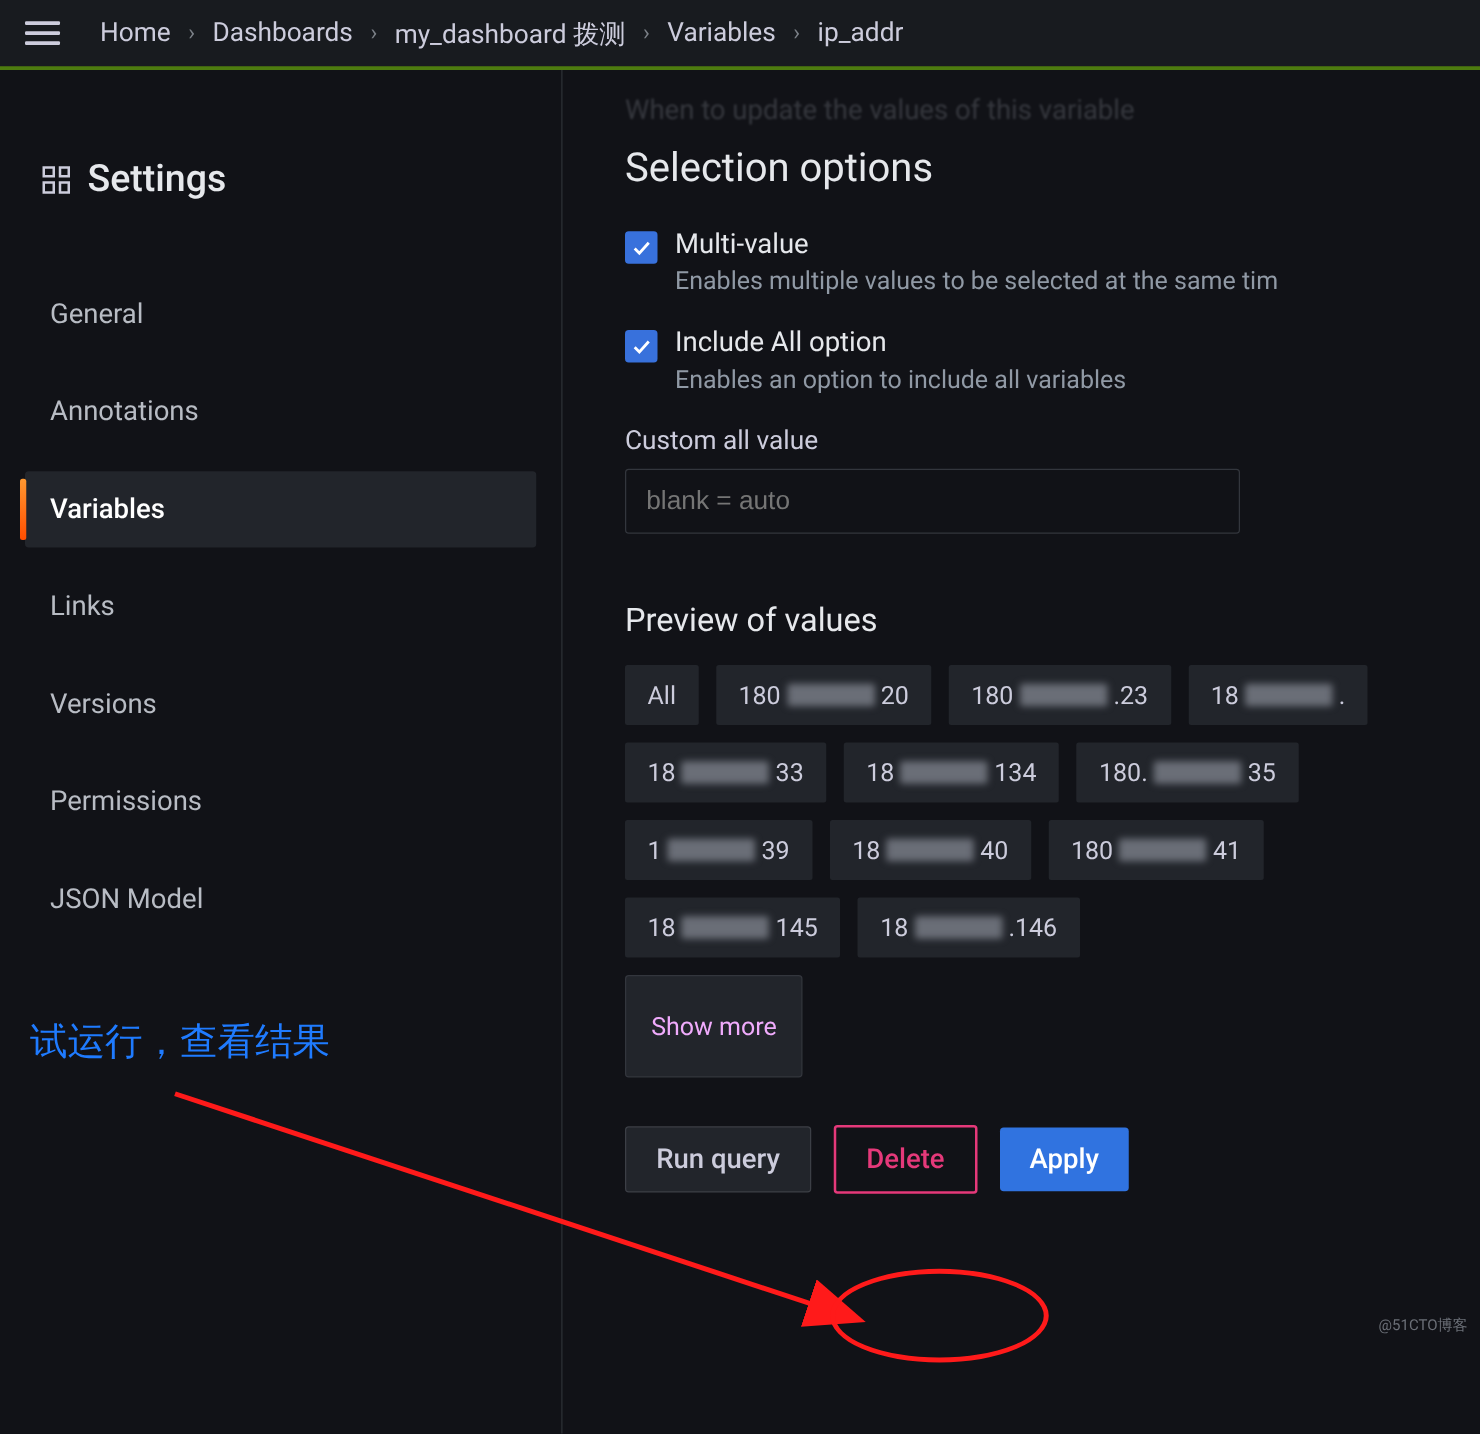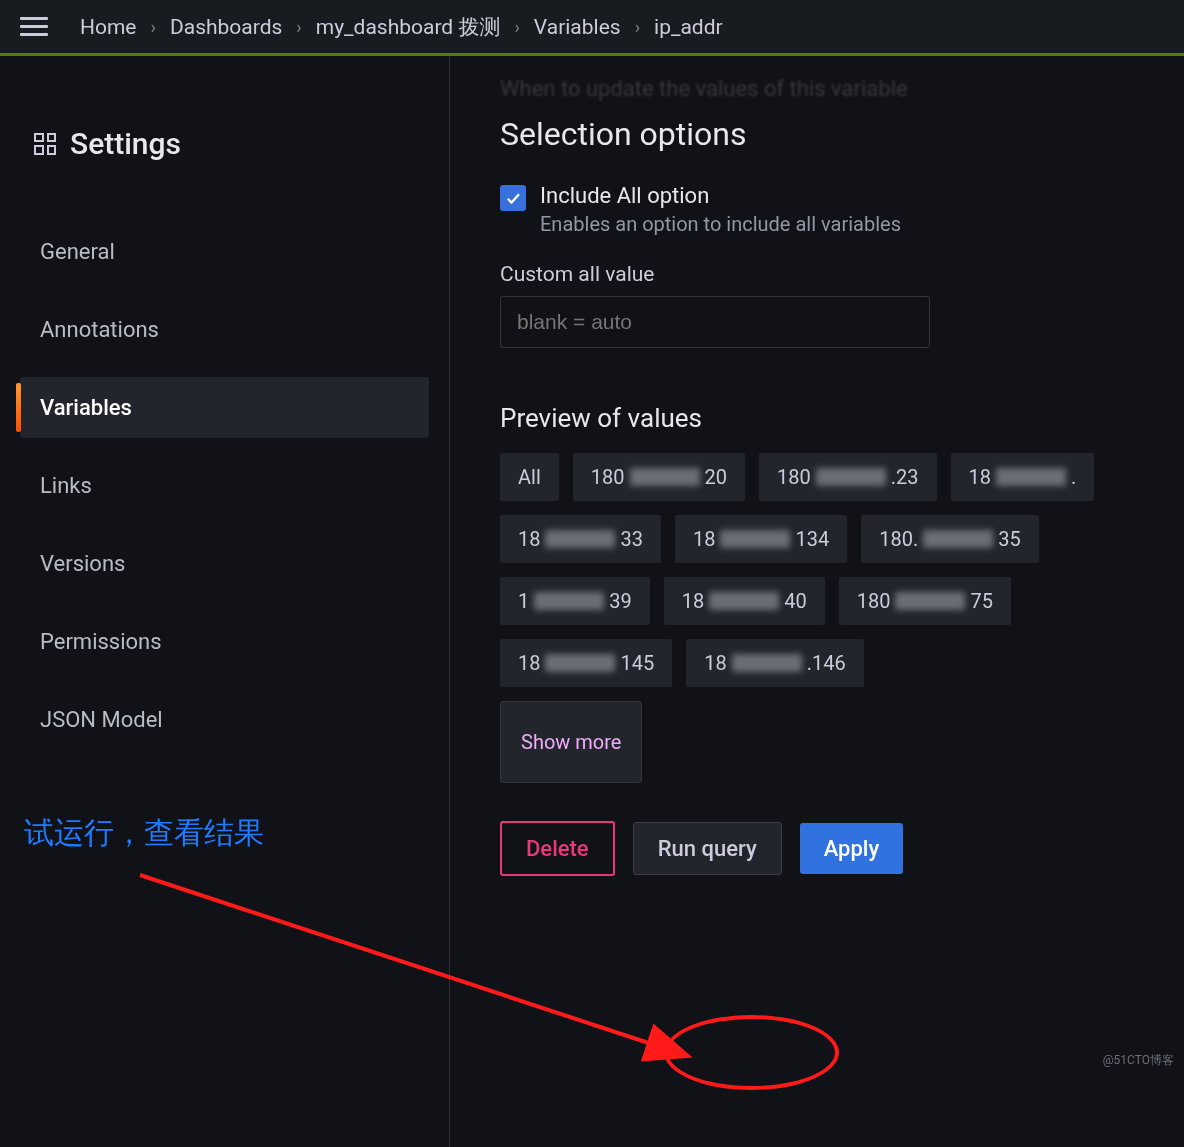--- a/index.html
+++ b/index.html
@@ -148,21 +148,21 @@
       justify-content: center;
       flex-shrink: 0;
       margin-top: 2px;
       cursor: pointer;
     }
     .checkbox svg { width: 18px; height: 18px; stroke: #fff; stroke-width: 3; fill: none; }
     .check-label { font-size: 22px; color: #e6e8ec; }
     .check-desc { font-size: 20px; color: #9099a5; margin-top: 4px; }
     .field-label { font-size: 21px; color: #ccccdc; margin-bottom: 10px; margin-top: 10px; }
     .text-input {
-      width: 430px;
+      width: 492px;
       padding: 13px 16px;
       font-size: 21px;
       background: #111217;
       border: 1px solid #33363d;
       border-radius: 3px;
       color: #9099a5;
     }
     .preview-section { margin-top: 55px; }
     .preview-heading { font-size: 26px; color: #e6e8ec; margin-bottom: 20px; }
     .chips {
@@ -307,28 +307,39 @@
         <div class="nav-item">Permissions</div>
         <div class="nav-item">JSON Model</div>
       </div>
   </div>
 
   <div class="main">
     <div class="faded-text">When to update the values of this variable</div>
 
     <div class="section-heading">Selection options</div>
 
-
     <div class="check-row">
       <div class="checkbox">
         <svg viewBox="0 0 24 24">
             <polyline points="5 13 10 18 20 7"></polyline>
           </svg>
       </div>
       <div>
+        <div class="check-label">Multi-value</div>
+        <div class="check-desc">Enables multiple values to be selected at the same tim</div>
+      </div>
+    </div>
+
+    <div class="check-row">
+      <div class="checkbox">
+        <svg viewBox="0 0 24 24">
+            <polyline points="5 13 10 18 20 7"></polyline>
+          </svg>
+      </div>
+      <div>
         <div class="check-label">Include All option</div>
         <div class="check-desc">Enables an option to include all variables</div>
       </div>
     </div>
 
     <div class="field-label">Custom all value</div>
     <input class="text-input" placeholder="blank = auto" style="">
 
     <div class="preview-section">
       <div class="preview-heading">Preview of values</div>
@@ -370,39 +381,39 @@
             <span>39</span>
           </div>
           <div class="chip">
             <span>18</span>
             <span class="blur-span"></span>
             <span>40</span>
           </div>
           <div class="chip">
             <span>180</span>
             <span class="blur-span"></span>
-            <span>75</span>
+            <span>41</span>
           </div>
           <div class="chip">
             <span>18</span>
             <span class="blur-span"></span>
             <span>145</span>
           </div>
           <div class="chip">
             <span>18</span>
             <span class="blur-span"></span>
             <span>.146</span>
           </div>
         </div>
       <div class="show-more">Show more</div>
     </div>
 
     <div class="action-row">
+      <div class="btn btn-run">Run query</div>
       <div class="btn btn-delete">Delete</div>
-      <div class="btn btn-run">Run query</div>
       <div class="btn btn-apply">Apply</div>
     </div>
   </div>
 </div>
 
 <div class="annotation-text">试运行，查看结果</div>
 
 <svg class="annotation-arrow">
   <defs>
     <marker id="arrowhead" markerWidth="12" markerHeight="10" refX="10" refY="5" orient="auto">

